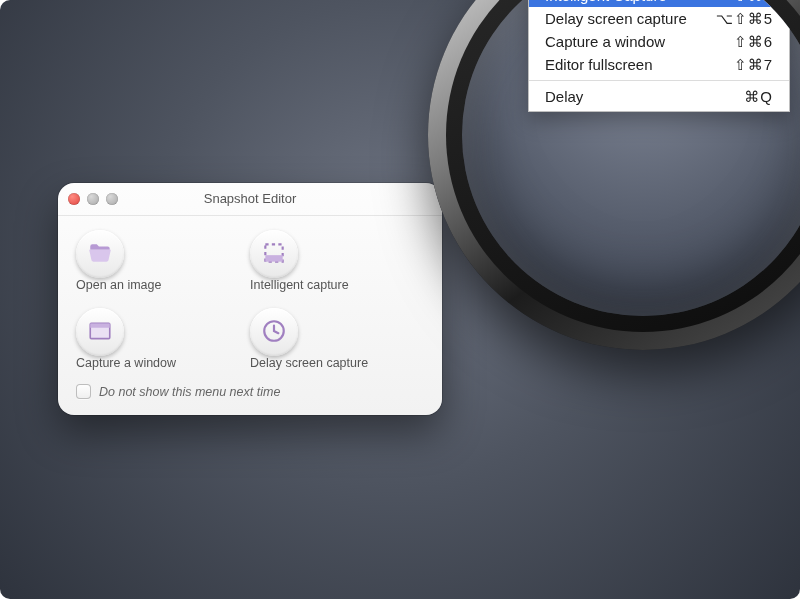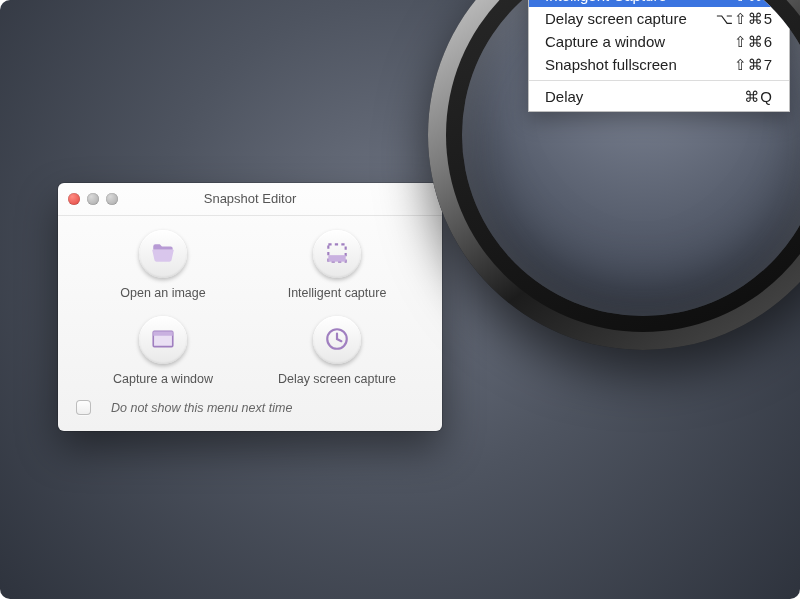--- a/index.html
+++ b/index.html
@@ -1,29 +1,29 @@
 <!DOCTYPE html>
 <html><head>
 <meta charset="utf-8">
 <style>
   html,body{margin:0;padding:0;width:800px;height:599px;overflow:hidden;font-family:"Lucida Grande","Helvetica Neue",Arial,sans-serif;font-size:13px;color:#444;}
   .stage{position:relative;width:800px;height:599px;background:radial-gradient(circle at 50% 40%,#6f7583 0%,#4e5460 45%,#2e333d 100%);border-radius:10px;}
   
-  .editor{position:absolute;left:58px;top:183px;width:384px;background:linear-gradient(#fdfdfd,#f2f2f2);border-radius:6px;box-shadow:0 18px 40px rgba(0,0,0,.45),0 0 0 1px rgba(0,0,0,.15);}
+  .editor{position:absolute;left:58px;top:183px;width:384px;background:linear-gradient(#fdfdfd,#f2f2f2);border-radius:16px;box-shadow:0 18px 40px rgba(0,0,0,.45),0 0 0 1px rgba(0,0,0,.15);}
   .titlebar{position:relative;height:32px;text-align:center;line-height:32px;font-size:13px;color:#555;border-bottom:1px solid #e5e5e5;}
   .traffic{position:absolute;left:10px;top:10px;display:flex;gap:7px;}
   .tl{width:12px;height:12px;border-radius:50%;box-shadow:inset 0 0 1px rgba(0,0,0,.5);}
   .tl.red{background:radial-gradient(circle at 35% 30%,#ff8b82,#e0443e);}
   .tl.grey{background:radial-gradient(circle at 35% 30%,#d9d9d9,#a8a8a8);}
   .grid{display:grid;grid-template-columns:1fr 1fr;padding:14px 18px 4px 18px;row-gap:16px;}
-  .tile{display:flex;flex-direction:column;align-items:center;gap:8px;cursor:pointer;}
+  .tile{display:flex;flex-direction:column;align-items:flex-start;gap:0;cursor:pointer;}
   .knob{width:48px;height:48px;border-radius:50%;background:linear-gradient(#ffffff,#e9e9e9);box-shadow:0 2px 4px rgba(0,0,0,.25),inset 0 1px 0 #fff,inset 0 -1px 2px rgba(0,0,0,.08);display:flex;align-items:center;justify-content:center;}
   .knob svg{width:26px;height:26px;}
   .tile-label{font-size:12.5px;color:#555;}
-  .footer{display:flex;align-items:center;gap:20px;padding:10px 18px 16px 18px;}
+  .footer{display:flex;align-items:center;gap:8px;padding:10px 18px 16px 18px;}
   .chk{width:15px;height:15px;border-radius:4px;background:linear-gradient(#fff,#eee);box-shadow:inset 0 0 0 1px #bdbdbd,0 1px 0 rgba(255,255,255,.6);}
   .chk-label{font-style:italic;color:#666;font-size:12.5px;}
   
   .mag{position:absolute;left:428px;top:-80px;width:430px;height:430px;border-radius:50%;box-shadow:0 24px 50px rgba(0,0,0,.55);background:#1c1f25;}
   .ring1{position:absolute;inset:0;border-radius:50%;background:linear-gradient(145deg,#e8e8e8,#7a7a7a 35%,#1c1c1c 60%,#555 100%);}
   .ring2{position:absolute;inset:18px;border-radius:50%;background:linear-gradient(160deg,#2a2a2a,#0c0c0c);}
   .glass{position:absolute;inset:34px;border-radius:50%;overflow:hidden;background:radial-gradient(circle at 50% 30%,#808797 0%,#555c6b 55%,#3a4150 100%);box-shadow:inset 0 10px 40px rgba(255,255,255,.18),inset 0 -20px 60px rgba(0,0,0,.5);}
   .dropdown{position:absolute;left:66px;top:27px;width:260px;background:#fff;border:1px solid #bfbfbf;border-top:none;box-shadow:0 8px 20px rgba(0,0,0,.3);padding:3px 0;}
   .mi{display:flex;justify-content:space-between;align-items:center;height:23px;padding:0 16px;font-size:15px;color:#222;}
   .mi.sel{background:#3a74e0;color:#fff;}
@@ -113,21 +113,21 @@
         </div>
         <div class="mi">
           <span>Delay screen capture</span>
           <span class="sc">⌥⇧⌘5</span>
         </div>
         <div class="mi">
           <span>Capture a window</span>
           <span class="sc">⇧⌘6</span>
         </div>
         <div class="mi">
-          <span>Snapshot fullscreen</span>
+          <span>Editor fullscreen</span>
           <span class="sc">⇧⌘7</span>
         </div>
         <div class="sep"></div>
         <div class="mi">
           <span>Delay</span>
           <span class="sc">⌘Q</span>
         </div>
       </div>
     </div>
   </div>

